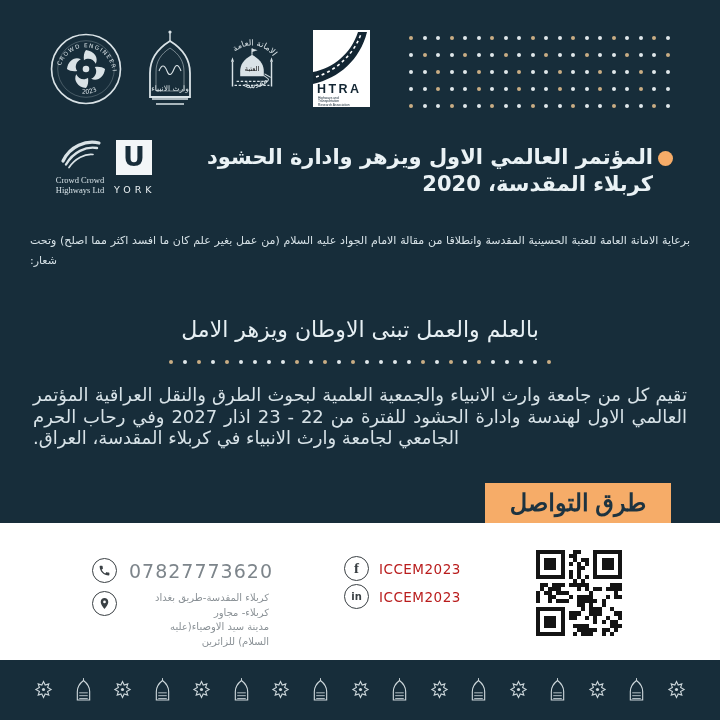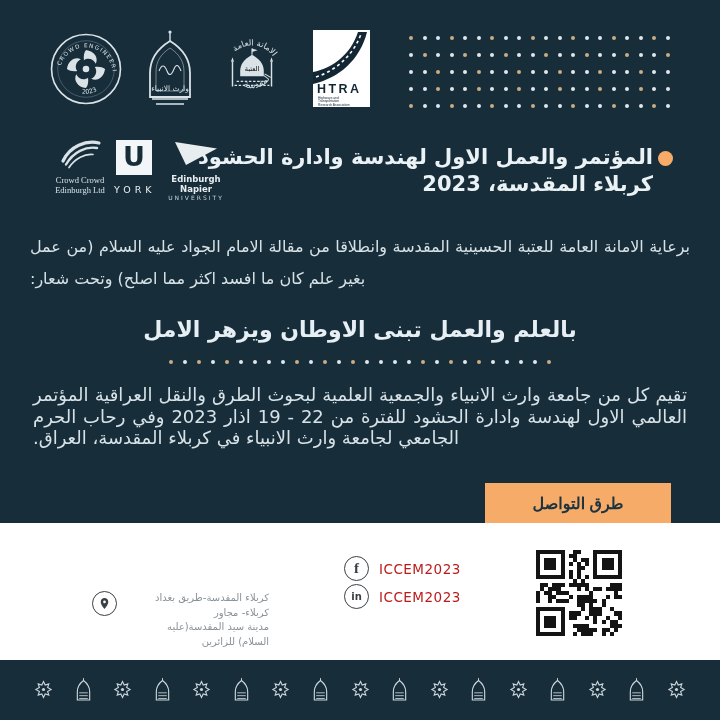--- a/index.html
+++ b/index.html
@@ -34,32 +34,32 @@
 
   
   .title-bullet{position:absolute;left:658px;top:151px;width:15px;height:15px;border-radius:50%;
     background:var(--accent,#f6ac68);}
   .title-block{position:absolute;right:67px;top:144px;direction:rtl;text-align:right;
     color:#eaf2f5;font-weight:bold;font-size:21px;line-height:27px;white-space:nowrap;}
 
   
   .intro{position:absolute;left:30px;right:30px;top:231px;direction:rtl;
     text-align:justify;text-align-last:left;color:var(--text-light,#d7e2e7);
-    font-size:16px;line-height:32px;margin:0;}
+    font-size:11px;line-height:20px;margin:0;}
   .slogan{position:absolute;left:0;right:0;top:317px;text-align:center;direction:rtl;
-    color:#e6eff3;font-weight:bold;font-size:22px;}
+    color:#e6eff3;font-weight:normal;font-size:22px;}
   .dots-line{position:absolute;top:360px;left:50%;transform:translateX(-50%);
     display:flex;gap:10px;}
   .body-par{position:absolute;left:33px;right:33px;top:384px;direction:rtl;
     text-align:justify;text-align-last:left;color:var(--text-light,#d7e2e7);
     font-size:18px;line-height:21.5px;margin:0;}
 
   
   .contact-btn{position:absolute;left:485px;top:483px;width:186px;height:40px;
-    background:var(--accent,#f6ac68);color:#1d3340;font-weight:bold;font-size:16px;
+    background:var(--accent,#f6ac68);color:#1d3340;font-weight:bold;font-size:24px;
     display:flex;align-items:center;justify-content:center;direction:rtl;border:0;cursor:pointer;}
 
   
   .contact-sec{position:absolute;left:0;top:523px;width:720px;height:137px;background:var(--white,#ffffff);}
   .round-ic{width:23px;height:23px;border:1.6px solid #3a4044;border-radius:50%;
     display:flex;align-items:center;justify-content:center;color:#3a4044;flex:0 0 auto;background:#fff;}
   .round-ic svg{width:13px;height:13px;fill:#3a4044;}
   .phone-row{position:absolute;left:92px;top:35px;display:flex;align-items:center;gap:12px;}
   .phone-num{font-size:19px;letter-spacing:1px;color:#7d858b;}
   .addr-row{position:absolute;left:92px;top:68px;display:flex;align-items:flex-start;gap:20px;}
@@ -273,41 +273,34 @@
   <div class="partner crowd-risk">
     <svg width="46" height="34" viewBox="0 0 46 34">
       <g stroke="#d9e2e6" fill="none" stroke-linecap="round">
         <path d="M6 25C13 10 29 4 42 7" stroke-width="3.2"></path>
         <path d="M9 28.5C16 16 29 10 40 12" stroke-width="2.4"></path>
         <path d="M12 31.5C18 22.5 28 17.5 36 18.5" stroke-width="1.7"></path>
       </g>
     </svg>
     <div class="cap">
       <div>Crowd Crowd</div>
-      <div>Edinburgh Ltd</div>
+      <div>Highways Ltd</div>
     </div>
   </div>
 
   <div class="partner york">
     <div class="york-box">U</div>
     <div class="york-name">YORK</div>
   </div>
 
-  <div class="partner napier">
-    <svg width="46" height="28" viewBox="0 0 46 28">
-      <path d="M2 3L44 9.5 13 26Z" fill="#e8eef0"></path>
-    </svg>
-    <div class="l1">Edinburgh Napier</div>
-    <div class="l2">UNIVERSITY</div>
-  </div>
 
   <span class="title-bullet"></span>
   <div class="title-block">
-    <div>المؤتمر والعمل الاول لهندسة وادارة الحشود</div>
-    <div>كربلاء المقدسة، 2023</div>
+    <div>المؤتمر العالمي الاول ويزهر وادارة الحشود</div>
+    <div>كربلاء المقدسة، 2020</div>
   </div>
 
   <p class="intro">برعاية الامانة العامة للعتبة الحسينية المقدسة وانطلاقا من مقالة الامام الجواد عليه السلام (من عمل بغير علم كان ما افسد اكثر مما اصلح) وتحت شعار:</p>
 
   <div class="slogan">بالعلم والعمل تبنى الاوطان ويزهر الامل</div>
   <div class="dots-line">
       <i class="beige"></i>
       <i></i>
       <i class="beige"></i>
       <i></i>
@@ -330,34 +323,42 @@
       <i class="beige"></i>
       <i></i>
       <i class="beige"></i>
       <i></i>
       <i></i>
       <i></i>
       <i></i>
       <i class="beige"></i>
     </div>
 
-  <p class="body-par">تقيم كل من جامعة وارث الانبياء والجمعية العلمية لبحوث الطرق والنقل العراقية المؤتمر العالمي الاول لهندسة وادارة الحشود للفترة من 22 - 19 اذار 2023 وفي رحاب الحرم الجامعي لجامعة وارث الانبياء في كربلاء المقدسة، العراق.</p>
+  <p class="body-par">تقيم كل من جامعة وارث الانبياء والجمعية العلمية لبحوث الطرق والنقل العراقية المؤتمر العالمي الاول لهندسة وادارة الحشود للفترة من 22 - 23 اذار 2027 وفي رحاب الحرم الجامعي لجامعة وارث الانبياء في كربلاء المقدسة، العراق.</p>
 
   <button class="contact-btn">طرق التواصل</button>
 
   <div class="contact-sec">
+    <div class="phone-row">
+      <span class="round-ic">
+        <svg viewBox="0 0 24 24">
+            <path d="M6.6 10.8c1.4 2.8 3.8 5.1 6.6 6.6l2.2-2.2c.3-.3.7-.4 1-.2 1.1.4 2.3.6 3.6.6.6 0 1 .4 1 1V20c0 .6-.4 1-1 1C10.6 21 3 13.4 3 4c0-.6.4-1 1-1h3.5c.6 0 1 .4 1 1 0 1.2.2 2.4.6 3.6.1.3 0 .7-.2 1l-2.3 2.2z"></path>
+          </svg>
+      </span>
+      <span class="phone-num">07827773620</span>
+    </div>
     <div class="addr-row">
       <span class="round-ic">
         <svg viewBox="0 0 24 24">
             <path d="M12 2C8.1 2 5 5.1 5 9c0 5.2 7 13 7 13s7-7.8 7-13c0-3.9-3.1-7-7-7zm0 9.5A2.5 2.5 0 1 1 12 6.5a2.5 2.5 0 0 1 0 5z"></path>
           </svg>
       </span>
       <span class="addr-txt">
         <span>كربلاء المقدسة-طريق بغداد كربلاء- مجاور</span><br>
-        <span>مدينة سيد المقدسة(عليه السلام) للزائرين</span>
+        <span>مدينة سيد الاوصياء(عليه السلام) للزائرين</span>
       </span>
     </div>
 
     <div class="socials">
       <div class="soc-row">
         <span class="round-ic">
             <span class="fb-glyph">f</span>
           </span>
         <span class="soc-handle">ICCEM2023</span>
       </div>

